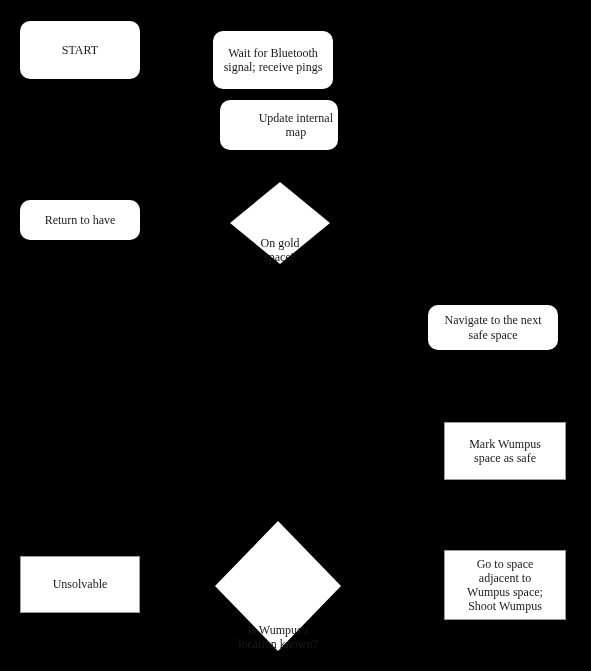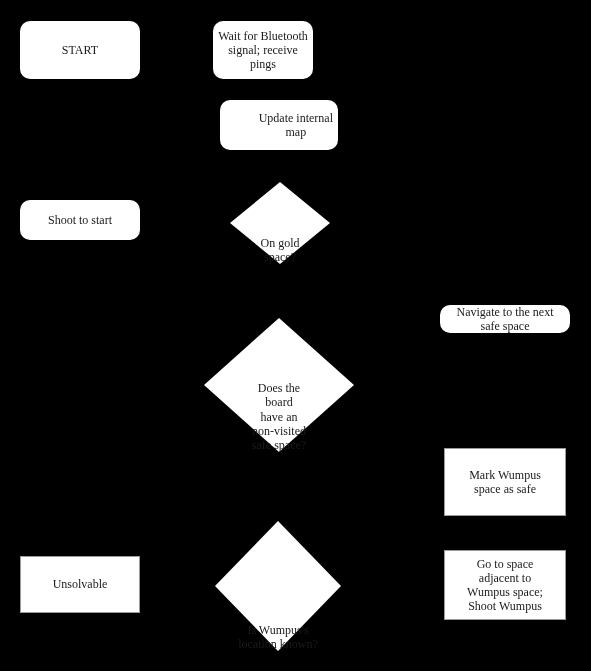--- a/index.html
+++ b/index.html
@@ -61,55 +61,47 @@
 </style>
 </head>
 <body>
 
 <div id="canvas">
 
   <div class="node box-round" style="left:20px; top:21px; width:120px; height:58px;">
     <span class="pad-h">START</span>
   </div>
 
-  <div class="node box-round" style="left:213px; top:21px; width:100px; height:58px;">
+  <div class="node box-round" style="left:213px; top:31px; width:120px; height:58px;">
     <span class="pad-h">Wait for Bluetooth
 signal; receive pings</span>
   </div>
 
   <div class="node box-round" style="left:220px; top:100px; width:118px; height:50px;justify-content:flex-end;">
     <span class="pad-h">Update internal
 map</span>
   </div>
 
   <div class="node box-round" style="left:20px; top:200px; width:120px; height:40px;">
-    <span class="pad-h">Shoot to start</span>
+    <span class="pad-h">Return to have</span>
   </div>
 
   <div class="node diamond" style="left:230px; top:182px; width:100px; height:82px;">
     <span class="dia-shape"></span>
     <span class="dia-label">On gold
 space?</span>
   </div>
 
-  <div class="node box-round" style="left:440px; top:305px; width:130px; height:28px;">
+  <div class="node box-round" style="left:428px; top:305px; width:130px; height:45px;">
     <span class="pad-h">Navigate to the next
 safe space</span>
   </div>
 
-  <div class="node diamond" style="left:204px; top:318px; width:150px; height:134px;">
-    <span class="dia-shape"></span>
-    <span class="dia-label">Does the
-board
-have an
-non-visited
-safe space?</span>
-  </div>
 
-  <div class="node box-sharp" style="left:444px; top:422px; width:122px; height:68px;margin-top:26px;">
+  <div class="node box-sharp" style="left:444px; top:422px; width:122px; height:58px;">
     <span class="pad-h">Mark Wumpus
 space as safe</span>
   </div>
 
   <div class="node box-sharp" style="left:20px; top:556px; width:120px; height:57px;">
     <span class="pad-h">Unsolvable</span>
   </div>
 
   <div class="node diamond" style="left:215px; top:521px; width:126px; height:130px;">
     <span class="dia-shape"></span>

